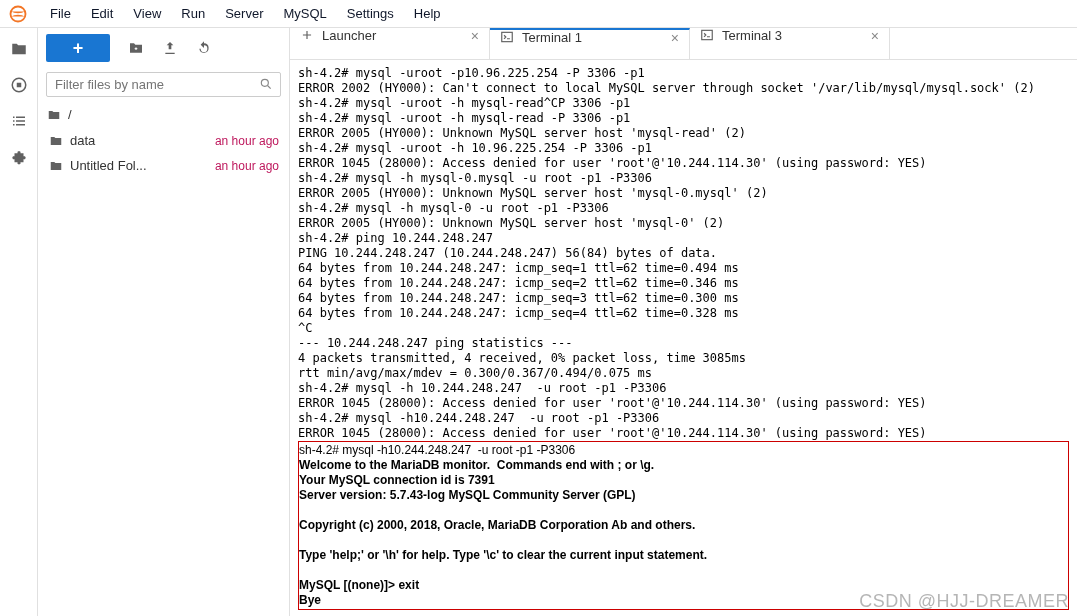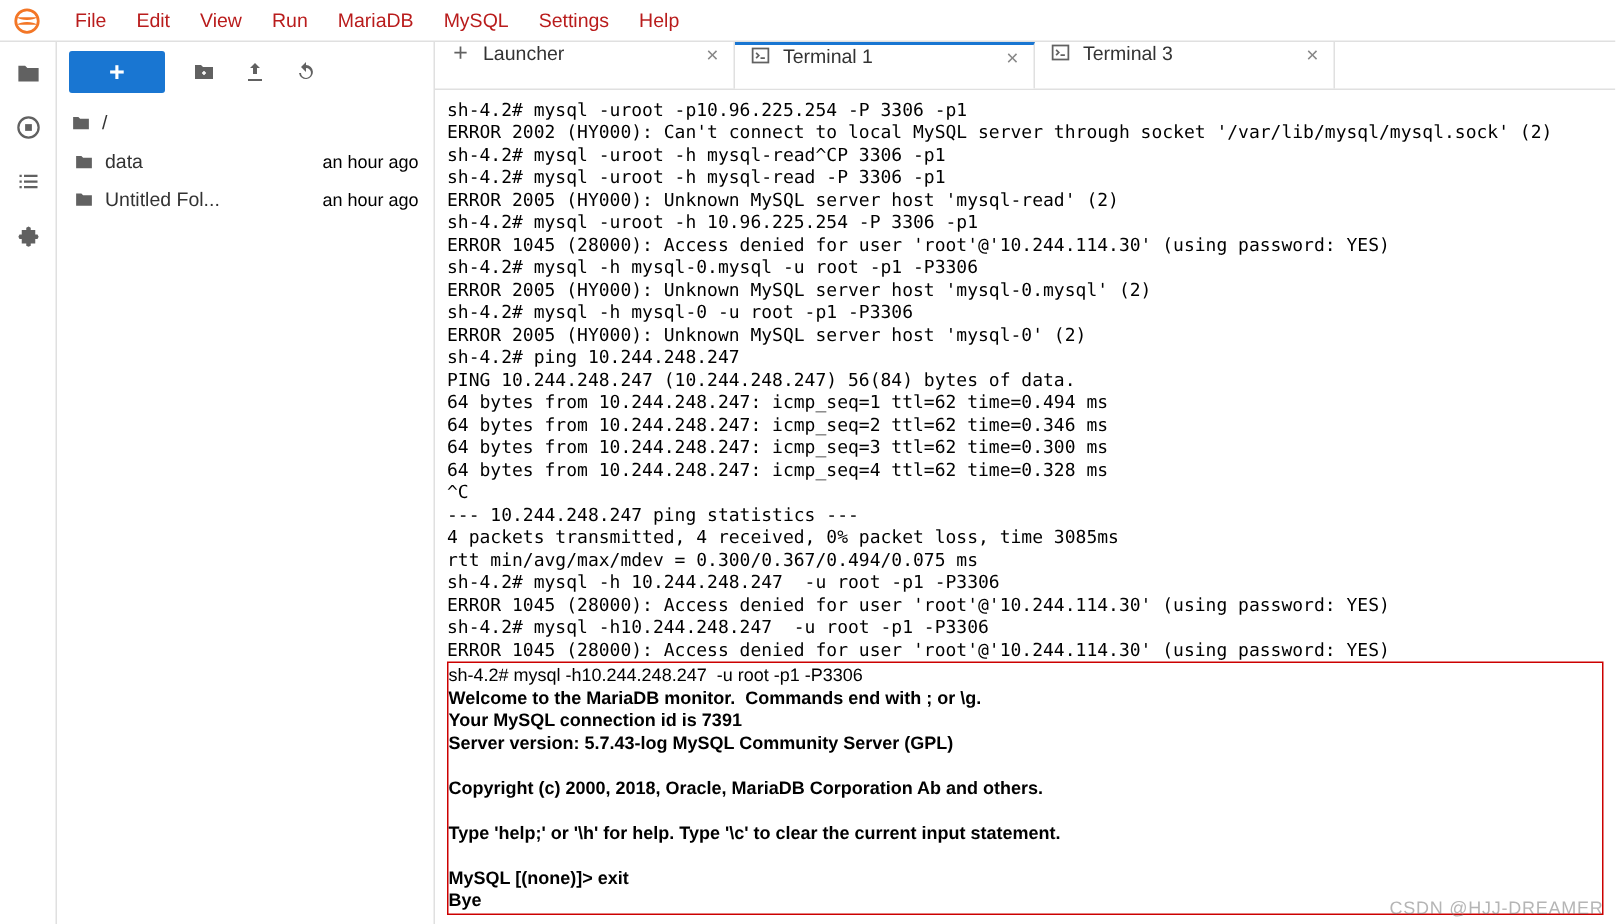--- a/index.html
+++ b/index.html
@@ -1,66 +1,66 @@
 <!DOCTYPE html>
 <html><head>
 <meta charset="utf-8">
 <style>
 * { margin:0; padding:0; box-sizing:border-box; font-family:-apple-system,BlinkMacSystemFont,"Segoe UI",Helvetica,Arial,sans-serif; }
 body { width:1077px; height:616px; overflow:hidden; background:#fff; color:#333; font-size:13px; }
 .topbar { height:28px; display:flex; align-items:center; border-bottom:1px solid #e0e0e0; padding:0 8px; }
 .logo { width:20px; height:20px; margin-right:12px; }
 .menu { display:flex; gap:0; }
-.menu-item { padding:4px 10px; cursor:pointer; font-size:13px; color:#b91c1c; }
+.menu-item { padding:4px 10px; cursor:pointer; font-size:13px; color:#0f172a; }
 .main { display:flex; height:588px; }
 .leftbar { width:38px; border-right:1px solid #e0e0e0; display:flex; flex-direction:column; align-items:center; padding-top:12px; gap:18px; }
 .leftbar-icon { width:18px; height:18px; fill:#616161; cursor:pointer; }
 .filepanel { width:252px; border-right:1px solid #e0e0e0; display:flex; flex-direction:column; }
 .toolbar { display:flex; align-items:center; padding:6px 8px; gap:8px; }
 .newbtn { background:#1976d2; color:#fff; border:none; width:64px; height:28px; display:flex; align-items:center; justify-content:center; cursor:pointer; font-size:18px; font-weight:bold; border-radius:2px; }
 .tool-icon { width:16px; height:16px; fill:#616161; cursor:pointer; margin-left:10px; }
 .filter-row { padding:4px 8px; }
 .filter { width:100%; border:1px solid #ccc; padding:4px 28px 4px 8px; font-size:13px; color:#666; border-radius:2px; }
 .filter-wrap { position:relative; }
 .search-icon { position:absolute; right:8px; top:5px; width:14px; height:14px; fill:#888; }
 .crumb { display:flex; align-items:center; padding:6px 8px; gap:6px; }
 .crumb svg { width:16px; height:14px; fill:#616161; }
 .list-header { display:flex; justify-content:space-between; padding:6px 10px; border-top:1px solid #e0e0e0; border-bottom:1px solid #e0e0e0; font-size:12px; color:#333; }
 .list-header .name { font-weight:500; display:flex; align-items:center; gap:4px; }
 .list { }
 .row { display:flex; justify-content:space-between; padding:5px 10px; align-items:center; font-size:13px; cursor:pointer; }
 .row-left { display:flex; align-items:center; gap:6px; }
 .row-left svg { width:16px; height:14px; fill:#616161; }
-.row-right { color:#000000; font-size:12px; }
+.row-right { color:#be185d; font-size:12px; }
 .workarea { flex:1; display:flex; flex-direction:column; overflow:hidden; }
 .tabs { display:flex; border-bottom:1px solid #e0e0e0; height:32px; }
 .tab { display:flex; padding:0 10px; border-right:1px solid #e0e0e0; gap:8px; cursor:pointer; font-size:13px; min-width:200px; }
 .tab.active { border-top:2px solid #1976d2; background:#fff; }
 .tab svg.tabicon { width:14px; height:14px; fill:#616161; }
 .tab .close { margin-left:auto; font-size:14px; color:#888; cursor:pointer; }
 .terminal { flex:1; padding:6px 8px; font-family:Consolas,Menlo,monospace; font-size:12px; line-height:1.25; color:#000; overflow:auto; white-space:pre; }
 .boxed { border:1px solid #c00; padding:1px 0; display:inline-block; width:100%; }
 .boxed span { font-weight:bold; }
-.watermark { position:absolute; right:8px; bottom:4px; color:rgba(120,120,120,.55); font-size:12px; letter-spacing:.5px; pointer-events:none; }
+.watermark { position:absolute; right:8px; bottom:4px; color:rgba(120,120,120,.55); font-size:18px; letter-spacing:.5px; pointer-events:none; }
 </style>
 </head>
 <body>
 
 <div class="topbar">
   <svg class="logo" viewBox="0 0 24 24">
       <circle cx="12" cy="12" r="9" fill="none" stroke="#f37626" stroke-width="2.2"></circle>
       <path d="M4 9 a9 4 0 0 0 16 0" fill="#f37626"></path>
       <path d="M4 15 a9 4 0 0 1 16 0" fill="#f37626"></path>
     </svg>
   <div class="menu" id="menu">
       <div class="menu-item">File</div>
       <div class="menu-item">Edit</div>
       <div class="menu-item">View</div>
       <div class="menu-item">Run</div>
-      <div class="menu-item">MariaDB</div>
+      <div class="menu-item">Server</div>
       <div class="menu-item">MySQL</div>
       <div class="menu-item">Settings</div>
       <div class="menu-item">Help</div>
     </div>
 </div>
 
 <div class="main">
   <div class="leftbar">
     <svg class="leftbar-icon" viewBox="0 0 24 24">
         <path d="M3 5h6l2 2h10v12H3z"></path>
@@ -83,20 +83,29 @@
       <svg class="tool-icon" viewBox="0 0 24 24">
           <path d="M3 5h6l2 2h10v12H3z"></path>
           <path d="M12 11v4M10 13h4" stroke="#fff" stroke-width="1.5"></path>
         </svg>
       <svg class="tool-icon" viewBox="0 0 24 24">
           <path d="M12 3l5 5h-3v6h-4V8H7zM5 19h14v2H5z"></path>
         </svg>
       <svg class="tool-icon" viewBox="0 0 24 24">
           <path d="M12 5V2L7 7l5 5V8a5 5 0 1 1-5 5H5a7 7 0 1 0 7-8z"></path>
         </svg>
+    </div>
+    <div class="filter-row">
+      <div class="filter-wrap">
+        <input class="filter" placeholder="Filter files by name" style="">
+        <svg class="search-icon" viewBox="0 0 24 24">
+            <circle cx="10" cy="10" r="6" fill="none" stroke="#888" stroke-width="2"></circle>
+            <path d="M15 15l5 5" stroke="#888" stroke-width="2"></path>
+          </svg>
+      </div>
     </div>
     <div class="crumb">
       <svg viewBox="0 0 24 24">
           <path d="M3 5h6l2 2h10v12H3z"></path>
         </svg>
       <span>/</span>
     </div>
     <div class="list" id="files">
         <div class="row">
           <div class="row-left">

